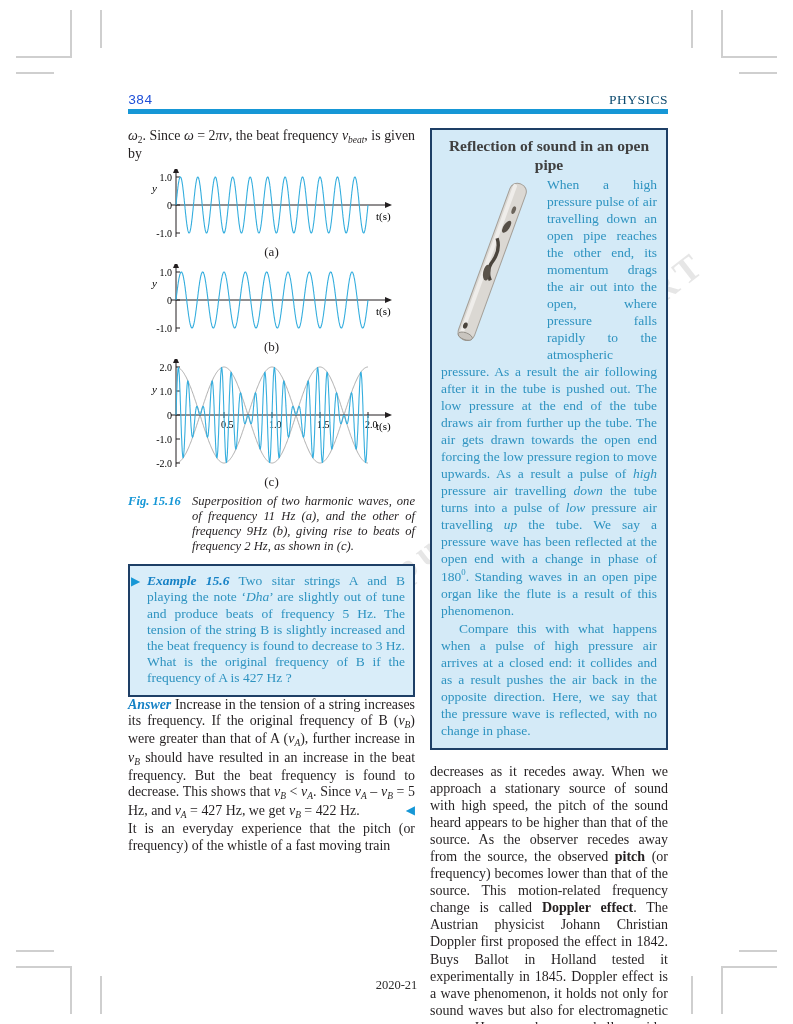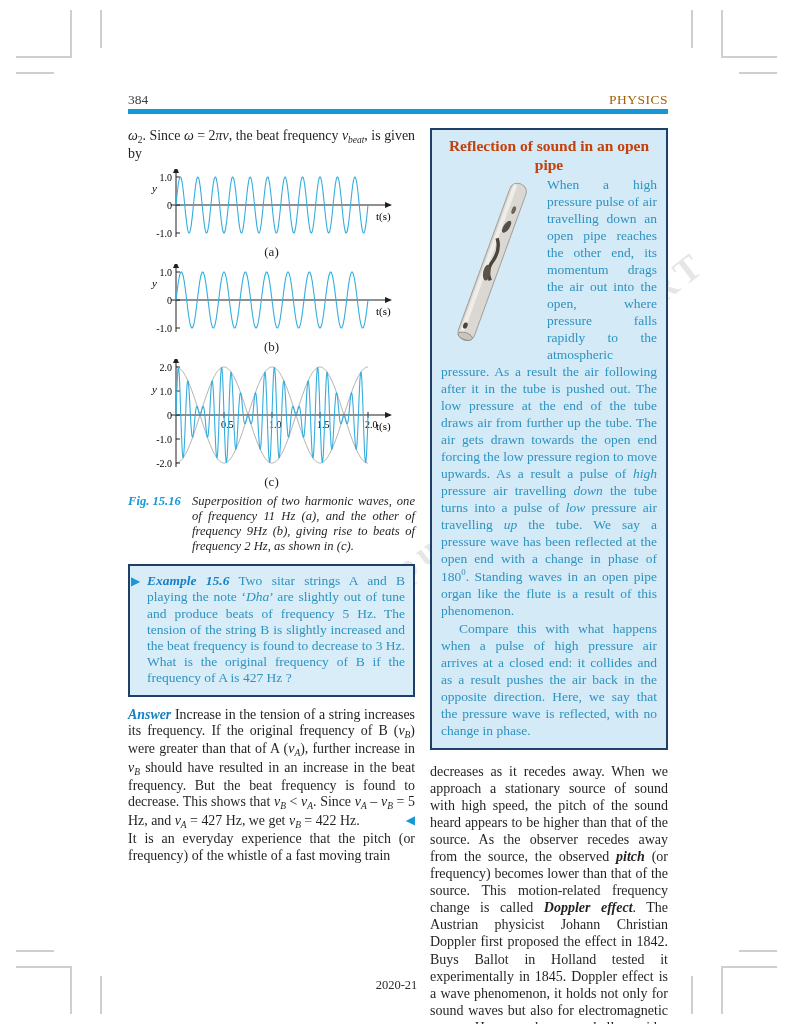--- a/index.html
+++ b/index.html
@@ -11,22 +11,22 @@
   
   .cm { position:absolute; background:#cfcfcf; }
   
   .wm { position:absolute; color:rgba(130,130,130,0.20); font-size:36px;
         letter-spacing:6px; font-weight:bold; transform:rotate(-38deg);
         white-space:nowrap; pointer-events:none; }
   
   .content { position:absolute; left:128px; top:92px; width:540px; }
   .hdr { display:flex; justify-content:space-between; align-items:baseline;
          font-size:13.5px; }
-  .hdr .pgnum { color:#404040; }
-  .hdr .subject { color:#a16207; letter-spacing:0.5px;text-align:center; }
+  .hdr .pgnum { color:#1d4ed8;font-family:Liberation Mono, monospace; }
+  .hdr .subject { color:#0c4a6e; letter-spacing:0.5px;text-align:center; }
   .hdr-rule { height:5px; background:#1697d6; margin-top:1px; }
   .cols { display:flex; margin-top:14px; }
   .lcol { width:287px; margin-right:15px; font-size:13.9px; line-height:1.22; }
   .rcol { width:238px; font-size:14px; line-height:1.22; }
   p { margin:0; }
   .just { text-align:justify; }
   .ind { text-indent:16px; }
   
   .eqrow { display:flex; padding-left:30px; margin:1px 0 2px; }
   .eqnum { margin-left:auto; }
@@ -39,39 +39,39 @@
   .cap-label { flex:0 0 64px; color:#1697d6; font-weight:bold; font-style:italic; }
   .cap-text { font-style:italic; text-align:justify; }
   
   .exbox { margin-top:10px; background:#d9edf9; border:2px solid #1e3f66;
            padding:7px 8px 8px 4px; position:relative; color:#2e93c0;
            font-size:13.5px; line-height:1.2; }
   .ex-marker { position:absolute; left:1px; top:8px; color:#1697d6; font-size:12px; }
   .ex-body { padding-left:13px; text-align:justify; }
   .ex-label { color:#1581c5; font-weight:bold; font-style:italic; }
   
-  .answer { margin-top:10px; font-size:13.9px; line-height:1.2; }
+  .answer { font-size:13.9px; line-height:1.2; }
   .ans-label { color:#1581c5; font-weight:bold; font-style:italic; }
   .ans-end { float:right; color:#1697d6; font-size:12px; }
   
   .sect { margin-top:13px; font-weight:bold; font-size:15px; }
   .sect .num { color:#231f20; margin-right:10px; }
   .sect .ttl { color:#1697d6; }
   .sect + p { margin-top:6px; }
   
   .sidebox { background:#d4eaf7; border:2px solid #1e3f66; padding:7px 9px 9px;
              color:#2e93c0; }
-  .sb-title { text-align:center; color:#c2410c; font-weight:bold;
+  .sb-title { text-align:center; color:#404040; font-weight:bold;
               font-size:15.5px; line-height:1.2; margin-bottom:2px; }
   .sb-text { font-size:13.5px; line-height:1.26; text-align:justify; }
   .sb-p2 { text-indent:18px; margin-top:1px; }
   .pipe-fig { float:left; width:102px; height:176px; margin:0 4px 0 0; }
   .rcol-body { margin-top:13px; }
   .rt-i { font-style:italic; }
-  .rt-b { font-weight:bold;font-style:italic; }
+  .rt-b { font-weight:bold; }
   .rt-sub { font-size:68%; vertical-align:-0.3em; }
   .rt-subi { font-size:68%; vertical-align:-0.3em; font-style:italic; }
   .rt-sup { font-size:65%; vertical-align:super; }
   .footer { position:absolute; left:0; right:0; top:978px; text-align:center;
             font-size:12.5px; color:#2b2b2b; }
 </style>
 </head>
 <body>
 
 <div>

